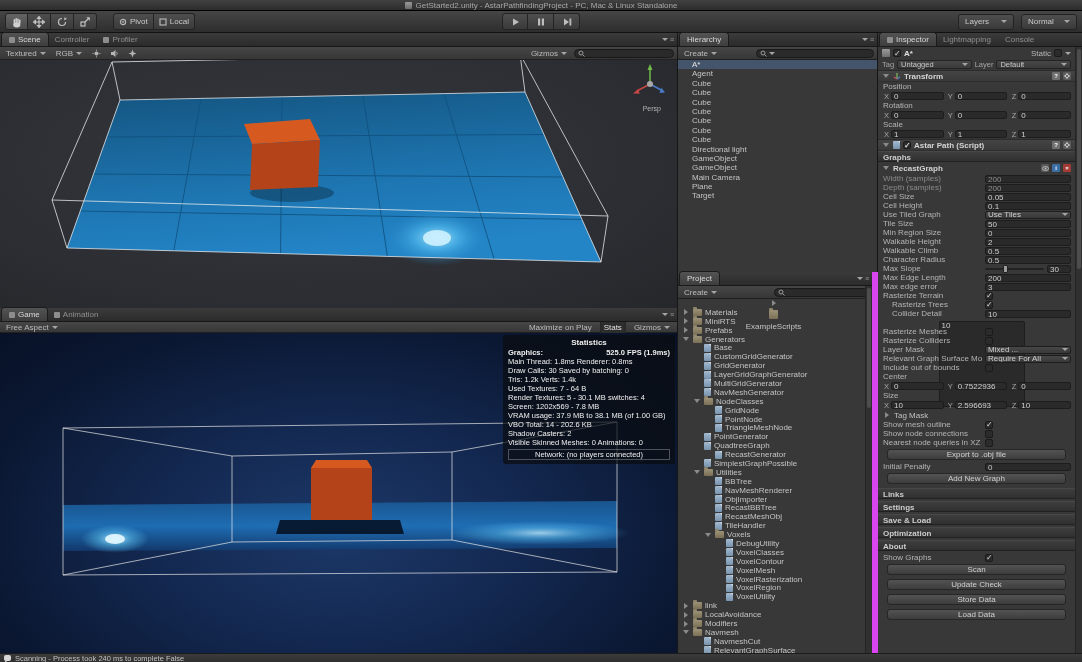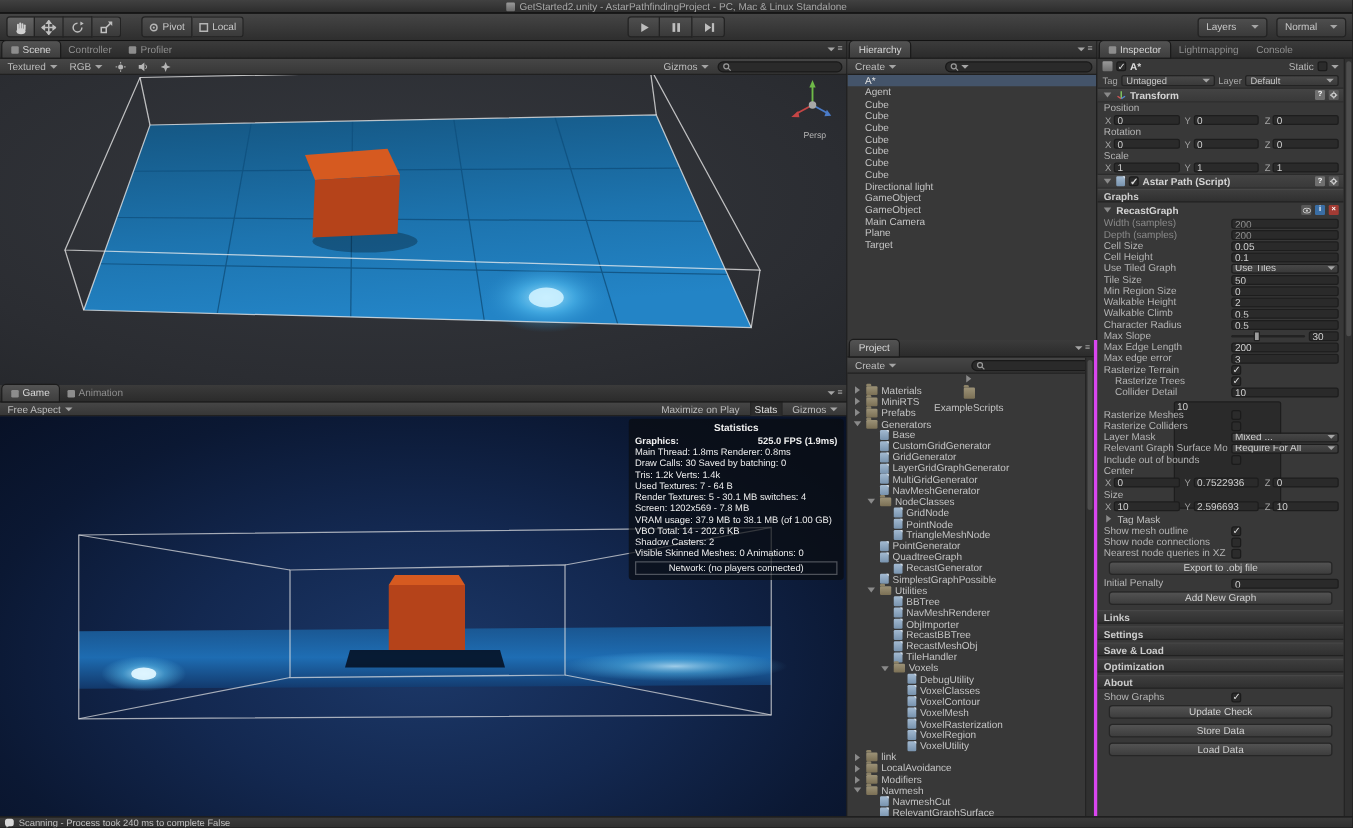--- a/index.html
+++ b/index.html
@@ -30,21 +30,21 @@
   .dropdown-btn{height:16px;min-width:56px;padding:0 6px;background:linear-gradient(#4e4e4e,#3a3a3a);
     border:1px solid #232323;border-radius:3px;display:flex;align-items:center;justify-content:space-between;
     gap:5px;color:#c9c9c9;}
   .caret{width:0;height:0;border-left:3px solid transparent;border-right:3px solid transparent;border-top:3px solid #a5a5a5;}
 
   
   .panel{position:absolute;background:#383838;}
   #scene-panel{left:0;top:33px;width:678px;height:275px;border-right:1px solid #161616;}
   #game-panel{left:0;top:308px;width:678px;height:345px;border-right:1px solid #161616;}
   #hierarchy-panel{left:678px;top:33px;width:200px;height:239px;border-right:1px solid #161616;}
-  #project-panel{left:678px;top:272px;width:200px;height:381px;border-right:3px solid #d946ef;}
+  #project-panel{left:678px;top:272px;width:200px;height:381px;border-right:6px solid #d946ef;}
   #inspector-panel{left:878px;top:33px;width:204px;height:620px;}
 
   .tabbar{height:14px;background:linear-gradient(#3b3b3b,#2b2b2b);border-bottom:1px solid #181818;
     display:flex;align-items:flex-end;padding-left:2px;position:relative;}
   .tab{height:13px;line-height:12px;padding:0 7px;color:#8f8f8f;border-radius:3px 3px 0 0;
     display:flex;align-items:center;gap:3px;}
   .tab.active{background:linear-gradient(#535353,#3e3e3e);color:#d8d8d8;box-shadow:0 0 0 1px #1b1b1b;}
   .tab-ic{width:6px;height:6px;background:#8d8d8d;border-radius:1px;}
   .panel-menu{position:absolute;right:3px;top:3px;color:#9a9a9a;font-size:7px;display:flex;gap:2px;align-items:center;}
 
@@ -993,20 +993,23 @@
 
       <div class="irow" style="margin-top:2px">
         <span class="ilabel">Show Graphs</span>
         <span class="vcol">
             <span id="show-graphs-cb" class="cbox checked"></span>
           </span>
       </div>
 
       <div id="inspector-buttons">
           <div class="ibtnrow">
+            <div class="ibutton">Scan</div>
+          </div>
+          <div class="ibtnrow">
             <div class="ibutton">Update Check</div>
           </div>
           <div class="ibtnrow">
             <div class="ibutton">Store Data</div>
           </div>
           <div class="ibtnrow">
             <div class="ibutton">Load Data</div>
           </div>
         </div>
     </div>

